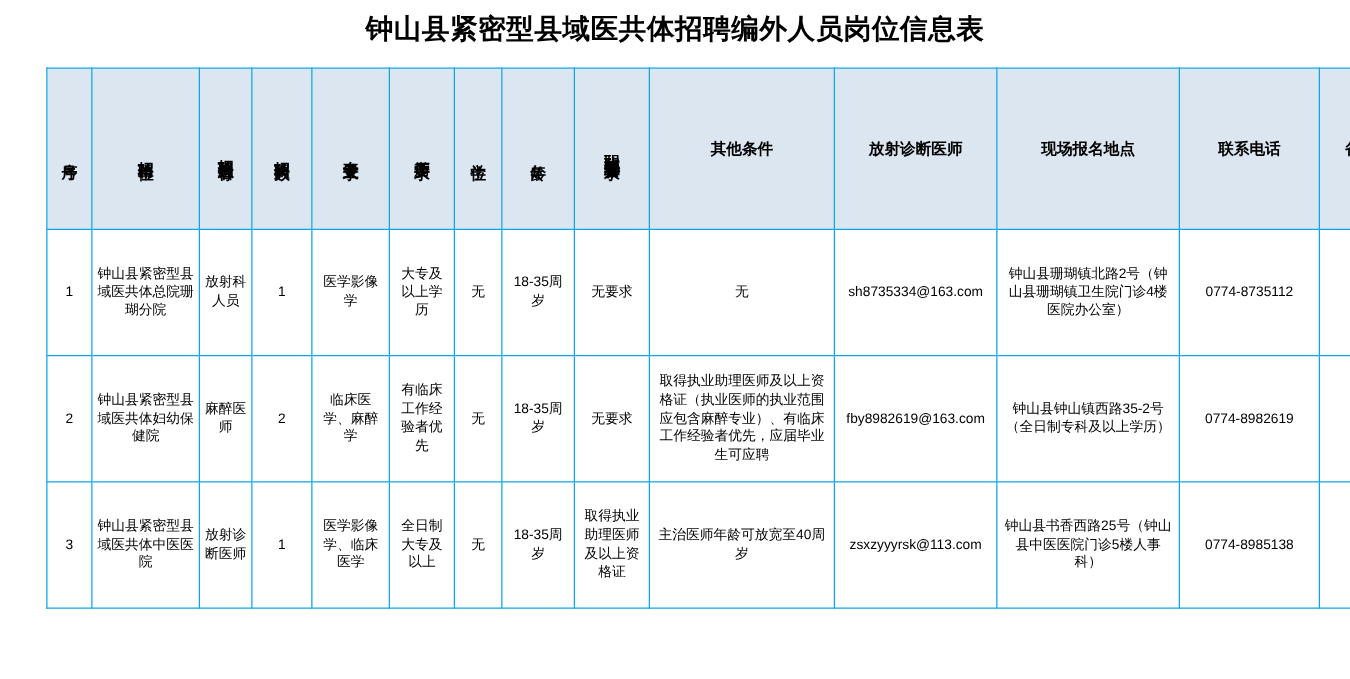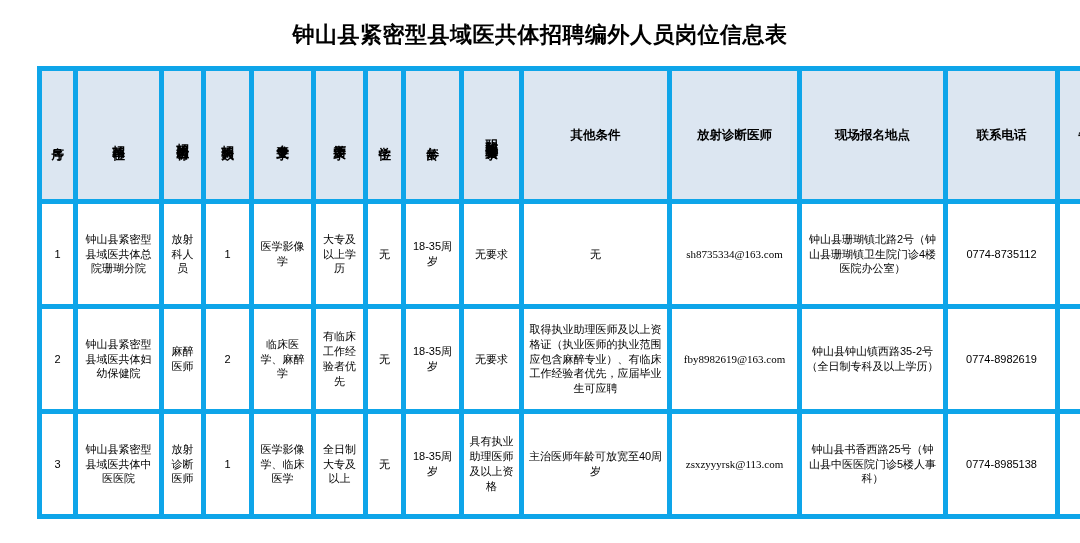--- a/index.html
+++ b/index.html
@@ -18,37 +18,37 @@
     position: relative;
     width: 1080px;
     height: 543px;
     box-sizing: border-box;
   }
   .doc-title {
     text-align: center;
     font-size: 22px;
     font-weight: bold;
     letter-spacing: 0.5px;
-    padding-top: 20px;
+    padding-top: 8px;
     padding-bottom: 16px;
     font-family: "Liberation Sans", sans-serif;
   }
   .table-wrap {
     padding: 0 37px;
     box-sizing: border-box;
   }
   table.info-table {
     border-collapse: collapse;
     width: 1006px;
     table-layout: fixed;
     font-size: 11px;
   }
   table.info-table th,
   table.info-table td {
-    border: 5px solid #0ea5e9;
+    border: 1px solid #0ea5e9;
     text-align: center;
     vertical-align: middle;
     padding: 3px 4px;
     line-height: 1.35;
     word-break: break-all;
   }
   table.info-table thead th {
     background: #dce6f1;
     font-weight: bold;
     font-size: 12.5px;
@@ -62,21 +62,21 @@
   }
   .v-head {
     writing-mode: vertical-rl;
     text-orientation: upright;
     margin: 0 auto;
     letter-spacing: 1px;
     line-height: 1.15;
     display: inline-block;
   }
   .email {
-    font-family: Liberation Serif, serif;
+    font-family: Liberation Sans, sans-serif;
     font-size: 10.5px;
     word-break: break-all;
   }
   
   col.c0 { width: 36px; }
   col.c1 { width: 86px; }
   col.c2 { width: 42px; }
   col.c3 { width: 48px; }
   col.c4 { width: 62px; }
   col.c5 { width: 52px; }
@@ -167,21 +167,21 @@
         </tr>
         <tr>
           <td>3</td>
           <td>钟山县紧密型县域医共体中医医院</td>
           <td>放射诊断医师</td>
           <td>1</td>
           <td>医学影像学、临床医学</td>
           <td>全日制大专及以上</td>
           <td>无</td>
           <td>18-35周岁</td>
-          <td>具有执业助理医师及以上资格</td>
+          <td>取得执业助理医师及以上资格证</td>
           <td>主治医师年龄可放宽至40周岁</td>
           <td class="email">zsxzyyyrsk@113.com</td>
           <td>钟山县书香西路25号（钟山县中医医院门诊5楼人事科）</td>
           <td>0774-8985138</td>
           <td></td>
         </tr>
       </tbody>
     </table>
   </div>
 

